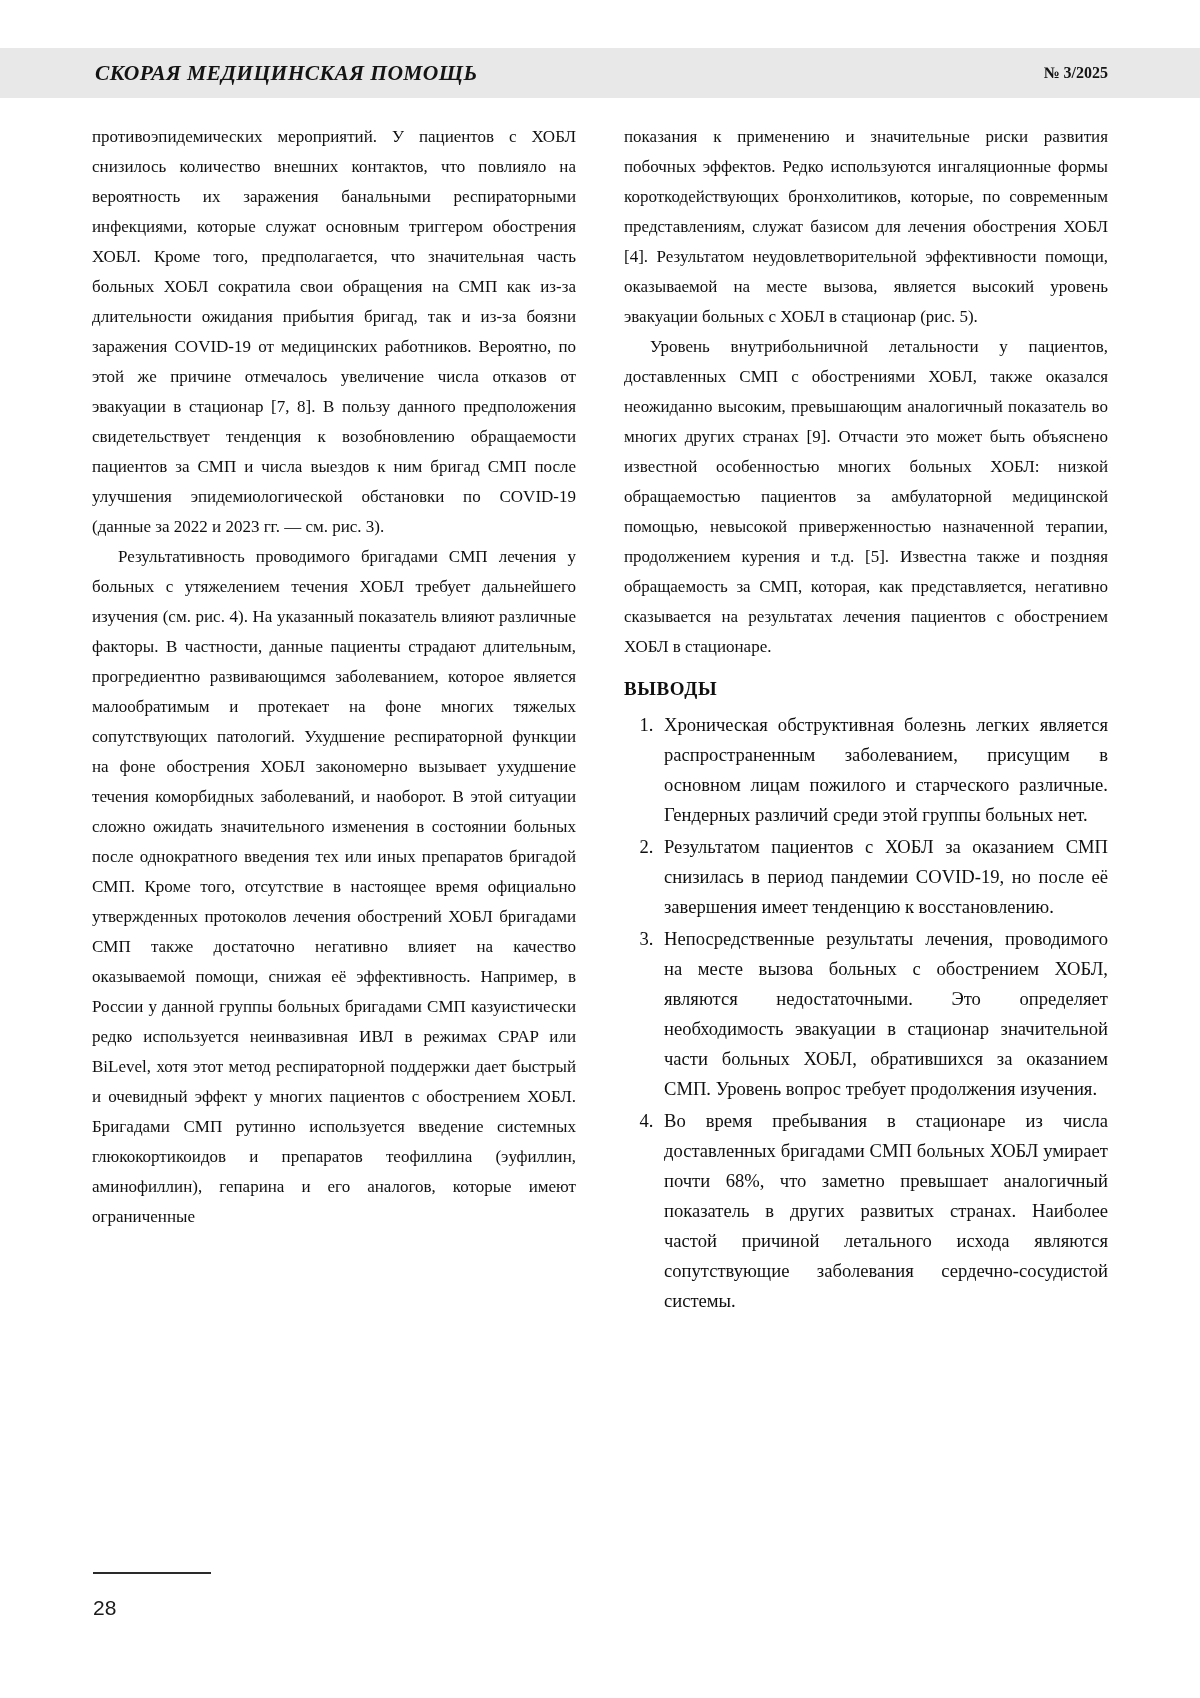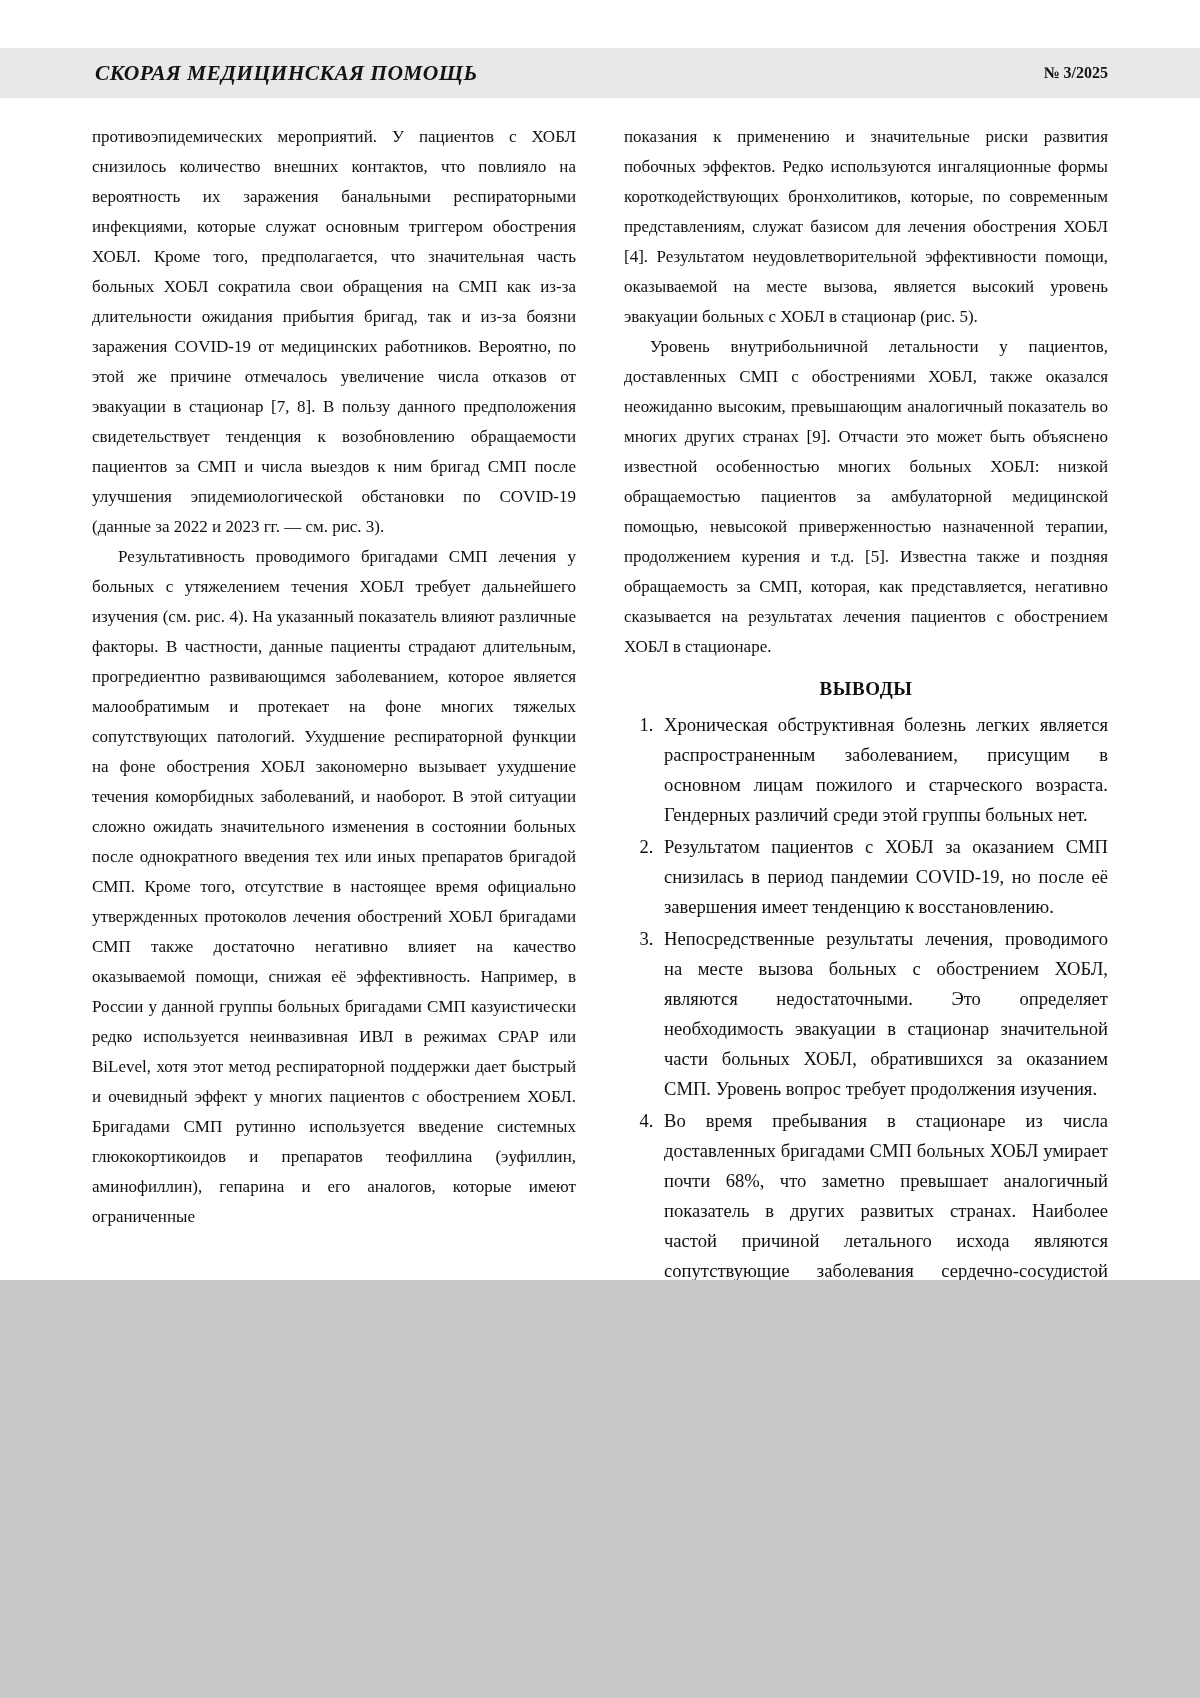--- a/index.html
+++ b/index.html
@@ -2,21 +2,21 @@
 <html lang="ru"><head>
 <meta charset="utf-8">
 <style>
   html, body {
     margin: 0;
     padding: 0;
     background: #c8c8c8;
   }
   .page {
     width: 1200px;
-    height: 1280px;
+    height: 1698px;
     background: #ffffff;
     position: relative;
     box-sizing: border-box;
     font-family: "Liberation Serif", serif;
     color: #100f0f;
     overflow: hidden;
   }
   .header-band {
     position: absolute;
     top: 48px;
@@ -66,21 +66,20 @@
     line-height: 30.0px;
     text-align: justify;
     text-justify: inter-word;
     hyphens: manual;
   }
   p.indent {
     text-indent: 26px;
   }
   h2.section {
     margin: 16px 0 10px 0;
-    text-align: center;
     font-size: 19px;
     font-weight: bold;
     letter-spacing: 0.6px;
   }
   ol.conclusions {
     margin: 0;
     padding: 0 0 0 34px;
     list-style: decimal;
   }
   ol.conclusions li {
@@ -123,21 +122,21 @@
     <div class="col">
       <p class="body">противоэпидемических мероприятий. У пациентов с ХОБЛ снизилось количество внешних контактов, что повлияло на вероятность их заражения банальными респираторными инфекциями, которые служат основным триггером обострения ХОБЛ. Кроме того, предполагается, что значительная часть больных ХОБЛ сократила свои обращения на СМП как из-за длительности ожидания прибытия бригад, так и из-за боязни заражения COVID-19 от медицинских работников. Вероятно, по этой же причине отмечалось увеличение числа отказов от эвакуации в стационар [7, 8]. В пользу данного предположения свидетельствует тенденция к возобновлению обращаемости пациентов за СМП и числа выездов к ним бригад СМП после улучшения эпидемиологической обстановки по COVID-19 (данные за 2022 и 2023 гг. — см. рис. 3).</p>
       <p class="body indent">Результативность проводимого бригадами СМП лечения у больных с утяжелением течения ХОБЛ требует дальнейшего изучения (см. рис. 4). На указанный показатель влияют различные факторы. В частности, данные пациенты страдают длительным, прогредиентно развивающимся заболеванием, которое является малообратимым и протекает на фоне многих тяжелых сопутствующих патологий. Ухудшение респираторной функции на фоне обострения ХОБЛ закономерно вызывает ухудшение течения коморбидных заболеваний, и наоборот. В этой ситуации сложно ожидать значительного изменения в состоянии больных после однократного введения тех или иных препаратов бригадой СМП. Кроме того, отсутствие в настоящее время официально утвержденных протоколов лечения обострений ХОБЛ бригадами СМП также достаточно негативно влияет на качество оказываемой помощи, снижая её эффективность. Например, в России у данной группы больных бригадами СМП казуистически редко используется неинвазивная ИВЛ в режимах CPAP или BiLevel, хотя этот метод респираторной поддержки дает быстрый и очевидный эффект у многих пациентов с обострением ХОБЛ. Бригадами СМП рутинно используется введение системных глюкокортикоидов и препаратов теофиллина (эуфиллин, аминофиллин), гепарина и его аналогов, которые имеют ограниченные</p>
     </div>
 
     <div class="col">
       <p class="body">показания к применению и значительные риски развития побочных эффектов. Редко используются ингаляционные формы короткодействующих бронхолитиков, которые, по современным представлениям, служат базисом для лечения обострения ХОБЛ [4]. Результатом неудовлетворительной эффективности помощи, оказываемой на месте вызова, является высокий уровень эвакуации больных с ХОБЛ в стационар (рис. 5).</p>
       <p class="body indent">Уровень внутрибольничной летальности у пациентов, доставленных СМП с обострениями ХОБЛ, также оказался неожиданно высоким, превышающим аналогичный показатель во многих других странах [9]. Отчасти это может быть объяснено известной особенностью многих больных ХОБЛ: низкой обращаемостью пациентов за амбулаторной медицинской помощью, невысокой приверженностью назначенной терапии, продолжением курения и т.д. [5]. Известна также и поздняя обращаемость за СМП, которая, как представляется, негативно сказывается на результатах лечения пациентов с обострением ХОБЛ в стационаре.</p>
       <h2 class="section">ВЫВОДЫ</h2>
       <ol class="conclusions">
-        <li>Хроническая обструктивная болезнь легких является распространенным заболеванием, присущим в основном лицам пожилого и старческого возраста. Гендерных различий среди этой группы больных нет.</li>
+        <li>Хроническая обструктивная болезнь легких является распространенным заболеванием, присущим в основном лицам пожилого и старческого различные. Гендерных различий среди этой группы больных нет.</li>
         <li>Результатом пациентов с ХОБЛ за оказанием СМП снизилась в период пандемии COVID-19, но после её завершения имеет тенденцию к восстановлению.</li>
         <li>Непосредственные результаты лечения, проводимого на месте вызова больных с обострением ХОБЛ, являются недостаточными. Это определяет необходимость эвакуации в стационар значительной части больных ХОБЛ, обратившихся за оказанием СМП. Уровень вопрос требует продолжения изучения.</li>
         <li>Во время пребывания в стационаре из числа доставленных бригадами СМП больных ХОБЛ умирает почти 68%, что заметно превышает аналогичный показатель в других развитых странах. Наиболее частой причиной летального исхода являются сопутствующие заболевания сердечно-сосудистой системы.</li>
       </ol>
     </div>
 
   </div>
 
   <div class="footer-rule"></div>
   <div class="page-number">28</div>

